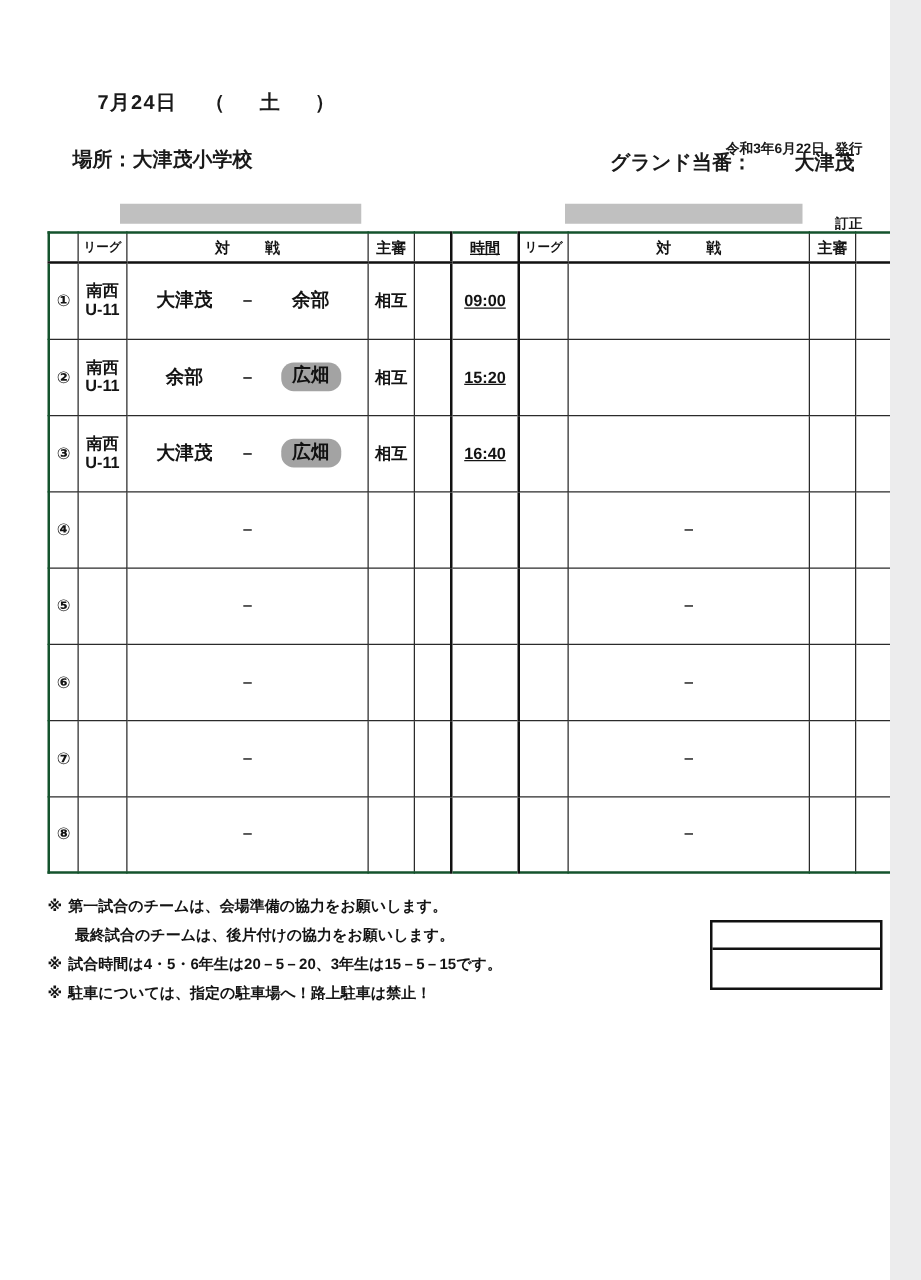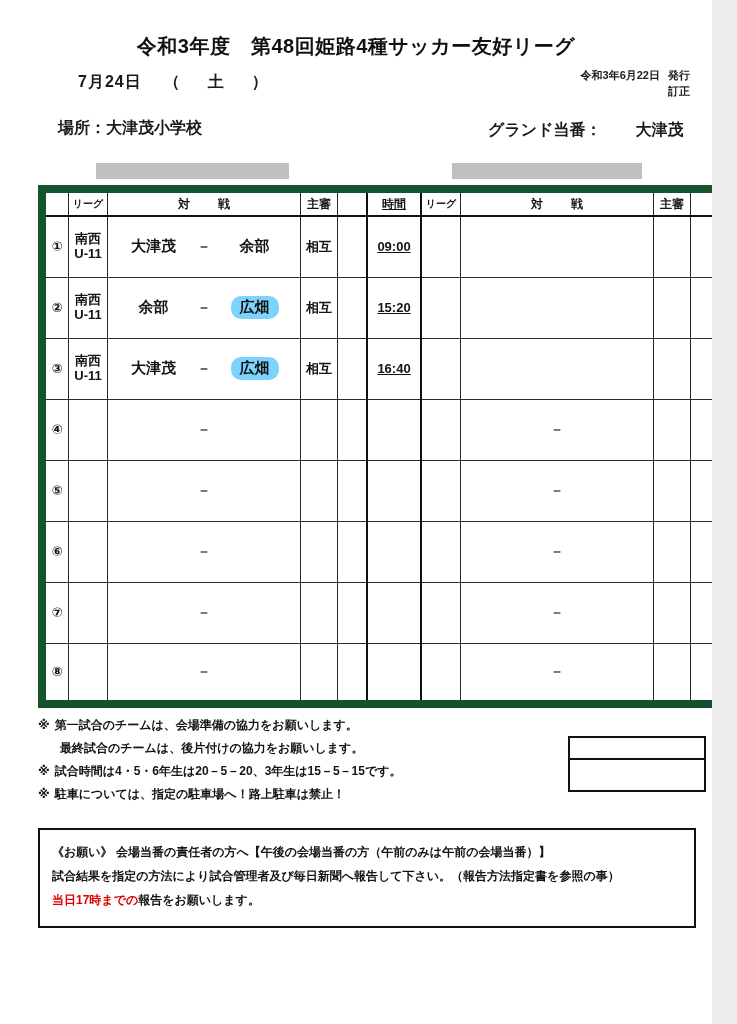--- a/index.html
+++ b/index.html
@@ -43,21 +43,21 @@
   .issue-block {
     position: absolute;
     top: 68px;
     right: 22px;
     text-align: left;
     font-size: 11px;
     font-weight: bold;
     line-height: 1.45;
     white-space: nowrap;
   }
-  .issue-line { display: block; }
+  .issue-line { display: block; margin-top: 44px; }
   .issue-line .lbl { margin-left: 8px; }
   .date-line {
     position: absolute;
     top: 72px;
     left: 78px;
     font-size: 16px;
     font-weight: bold;
     letter-spacing: 1px;
     white-space: nowrap;
   }
@@ -111,21 +111,21 @@
   }
   .fixture-table thead th {
     height: 22px;
     font-size: 12px;
     border-bottom: 2px solid #111;
   }
   .fixture-table thead th.h-taisen { letter-spacing: 8px; text-indent: 8px; }
   .fixture-table thead th.h-league { font-size: 10px; }
   .fixture-table tbody tr { height: 61px; }
   
-  .fixture-table { border: 8px solid #14532d; padding-left: 18px; }
+  .fixture-table { border: 2px solid #14532d; padding-left: 18px; }
   td.spine-left, th.spine-left { border-left: 2px solid #111; }
   td.spine-right, th.spine-right { border-right: 2px solid #111; text-decoration: underline; }
 
   .c-no      { width: 22px; font-size: 15px; }
   .c-league  { width: 38px; }
   .c-match   { width: 192px; }
   .c-ref     { width: 36px; font-size: 13px; }
   .c-blank   { width: 28px; }
   .c-time    { width: 52px; font-size: 13px; }
 
@@ -165,21 +165,21 @@
     align-items: center;
     justify-content: center;
     height: 100%;
     font-size: 14px;
     color: #4a4a4a;
   }
   .badge {
     display: inline-block;
     padding: 2px 9px 3px 9px;
     border-radius: 10px;
-    background: #7dd3fc;
+    background: #a3a3a3;
     color: #111;
     font-size: 15px;
     font-weight: bold;
     line-height: 1.15;
   }
 
   
   .notes {
     position: absolute;
     top: 714px;
@@ -221,21 +221,20 @@
     color: #141414;
   }
   .notice .nline { white-space: nowrap; }
   .notice .hl { color: #e00000; }
 </style>
 </head>
 <body>
 
 <div class="sheet">
 
-  <h1 class="doc-title">令和3年度　第48回姫路4種サッカー友好リーグ</h1>
 
   <div class="issue-block">
     <span class="issue-line">
       <span>令和3年6月22日</span><span class="lbl">発行</span>
     </span>
     <span class="issue-line" style="text-align:right;">
       <span>訂正</span>
     </span>
   </div>
 
@@ -419,22 +418,15 @@
       <div class="note-row indented"><span>最終試合のチームは、後片付けの協力をお願いします。</span></div>
       <div class="note-row"><span class="mark">※</span><span>試合時間は4・5・6年生は20－5－20、3年生は15－5－15です。</span></div>
       <div class="note-row"><span class="mark">※</span><span>駐車については、指定の駐車場へ！路上駐車は禁止！</span></div>
     </div>
 
   <div class="side-box">
     <div class="sb-row"></div>
     <div class="sb-row"></div>
   </div>
 
-  <div class="notice">
-    <div class="nline">《お願い》 会場当番の責任者の方へ【午後の会場当番の方（午前のみは午前の会場当番）】</div>
-    <div class="nline">試合結果を指定の方法により試合管理者及び毎日新聞へ報告して下さい。（報告方法指定書を参照の事）</div>
-    <div class="nline">
-      <span class="hl">当日17時までの</span><span>報告をお願いします。</span>
-    </div>
-  </div>
 
 </div>
 <div class="page-edge-strip"></div>
 
 </body></html>

